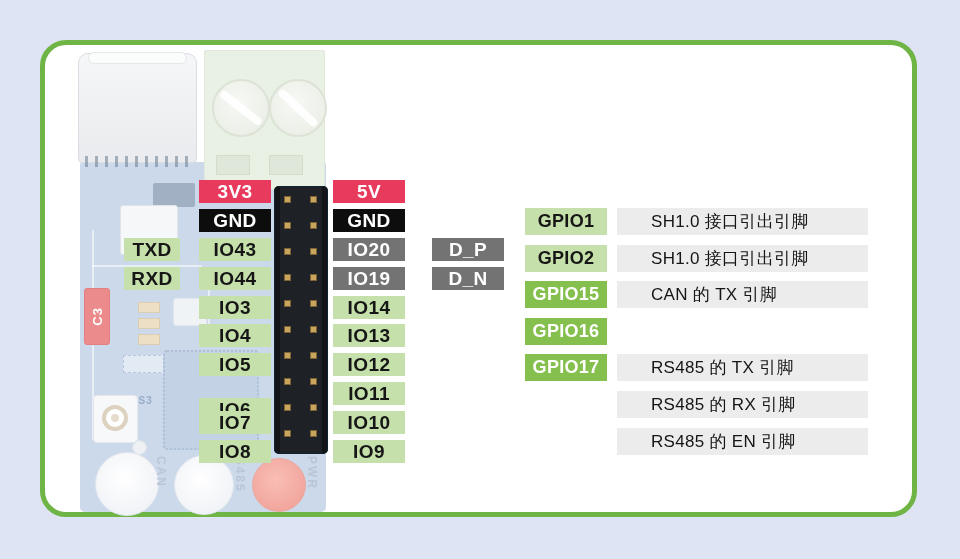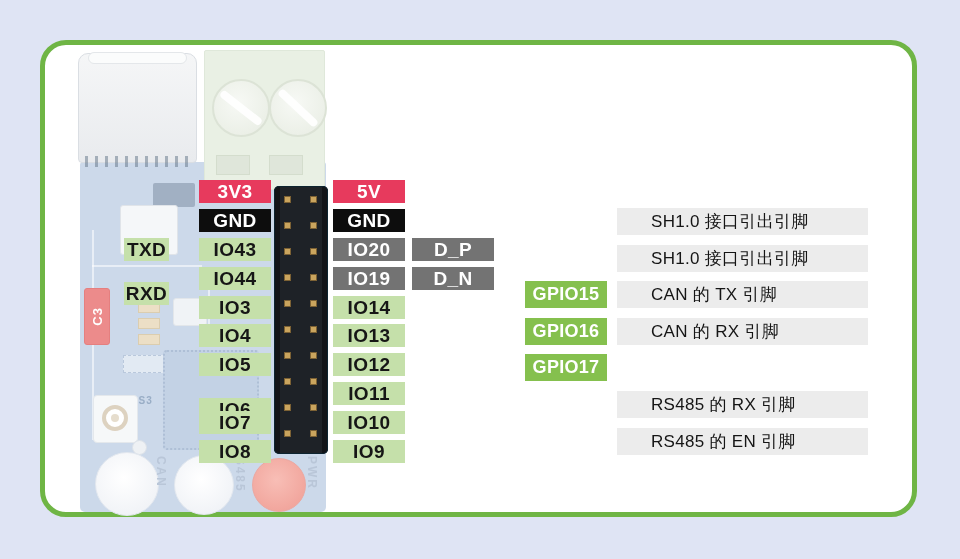--- a/index.html
+++ b/index.html
@@ -106,24 +106,24 @@
 
   
   .lab{
     position:absolute;height:23px;display:flex;align-items:center;justify-content:center;
     font-size:19px;font-weight:600;letter-spacing:.4px;z-index:4;
   }
   .lab.power{background:#e73a5d;color:#fff;font-weight:700;}
   .lab.ground{background:#0d0d0d;color:#fff;font-weight:700;}
   .lab.io{background:#c5e0aa;color:#161616;}
   .lab.io-active{background:#737373;color:#fff;}
-  .col-louter{left:124px;width:45px;}
+  .col-louter{left:124px;width:56px;}
   .col-left{left:199px;width:72px;}
   .col-right{left:333px;width:72px;}
-  .col-router{left:412px;width:82px;}
+  .col-router{left:432px;width:72px;}
 
   
   .leg-gpio{
     position:absolute;left:525px;width:82px;height:27px;
     display:flex;align-items:center;justify-content:center;
     font-size:18px;font-weight:600;letter-spacing:.3px;
     background:#c5e0aa;color:#161616;
   }
   .leg-gpio.hl{background:#85c04e;color:#fff;}
   .leg-desc{
@@ -211,21 +211,21 @@
         <span class="hpin" style="left: 10px; top: 192px;"></span>
         <span class="hpin" style="left: 36px; top: 192px;"></span>
         <span class="hpin" style="left: 10px; top: 218px;"></span>
         <span class="hpin" style="left: 36px; top: 218px;"></span>
         <span class="hpin" style="left: 10px; top: 244px;"></span>
         <span class="hpin" style="left: 36px; top: 244px;"></span>
       </div>
   </div>
 
   <div class="lab io col-louter" style="top:238px">TXD</div>
-  <div class="lab io col-louter" style="top:282px">RXD</div>
+  <div class="lab io col-louter" style="top:267px">RXD</div>
 
   <div class="lab power  col-left" style="top:180px">3V3</div>
   <div class="lab ground col-left" style="top:209px">GND</div>
   <div class="lab io col-left" style="top:238px">IO43</div>
   <div class="lab io col-left" style="top:267px">IO44</div>
   <div class="lab io col-left" style="top:296px">IO3</div>
   <div class="lab io col-left" style="top:324px">IO4</div>
   <div class="lab io col-left" style="top:353px">IO5</div>
   <div class="lab io col-left" style="top:398px">IO6</div>
   <div class="lab io col-left" style="top:411px">IO7</div>
@@ -238,23 +238,25 @@
   <div class="lab io col-right" style="top:296px">IO14</div>
   <div class="lab io col-right" style="top:324px">IO13</div>
   <div class="lab io col-right" style="top:353px">IO12</div>
   <div class="lab io col-right" style="top:382px">IO11</div>
   <div class="lab io col-right" style="top:411px">IO10</div>
   <div class="lab io col-right" style="top:440px">IO9</div>
 
   <div class="lab io-active col-router" style="top:238px">D_P</div>
   <div class="lab io-active col-router" style="top:267px">D_N</div>
 
+  <div class="leg-gpio" style="top:208px">GPIO1</div>
   <div class="leg-desc" style="top:208px">SH1.0 接口引出引脚</div>
+  <div class="leg-gpio" style="top:245px">GPIO2</div>
   <div class="leg-desc" style="top:245px">SH1.0 接口引出引脚</div>
   <div class="leg-gpio hl" style="top:281px">GPIO15</div>
   <div class="leg-desc" style="top:281px">CAN 的 TX 引脚</div>
   <div class="leg-gpio hl" style="top:318px">GPIO16</div>
-  <div class="leg-desc" style="top:318px">CAN 的 RX 引脚</div>
   <div class="leg-gpio hl" style="top:354px">GPIO17</div>
+  <div class="leg-desc" style="top:354px">RS485 的 TX 引脚</div>
   <div class="leg-desc" style="top:391px">RS485 的 RX 引脚</div>
   <div class="leg-desc" style="top:428px">RS485 的 EN 引脚</div>
 
 </div>
 
 </body></html>

